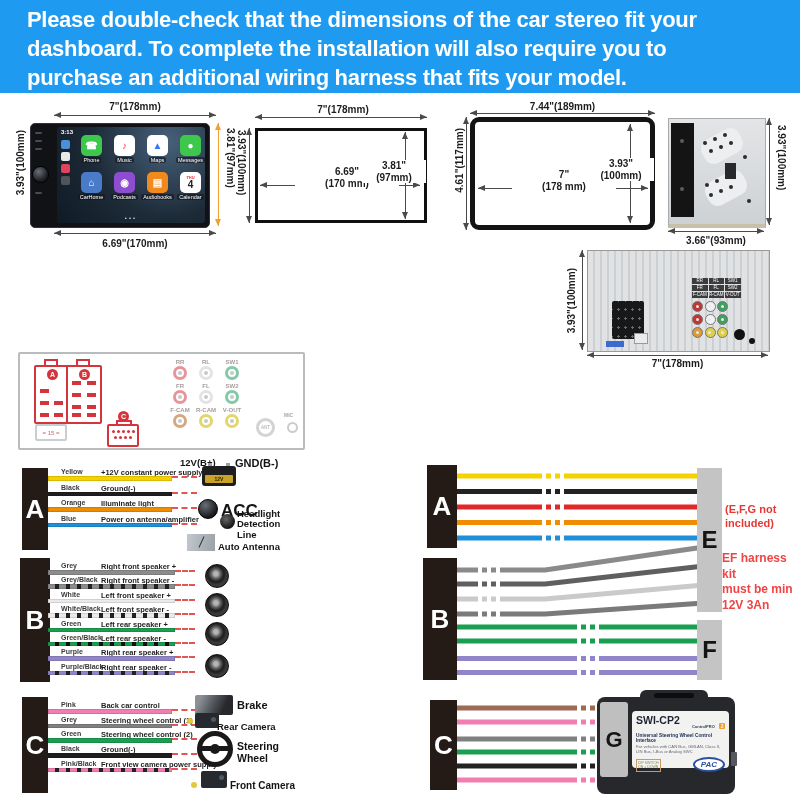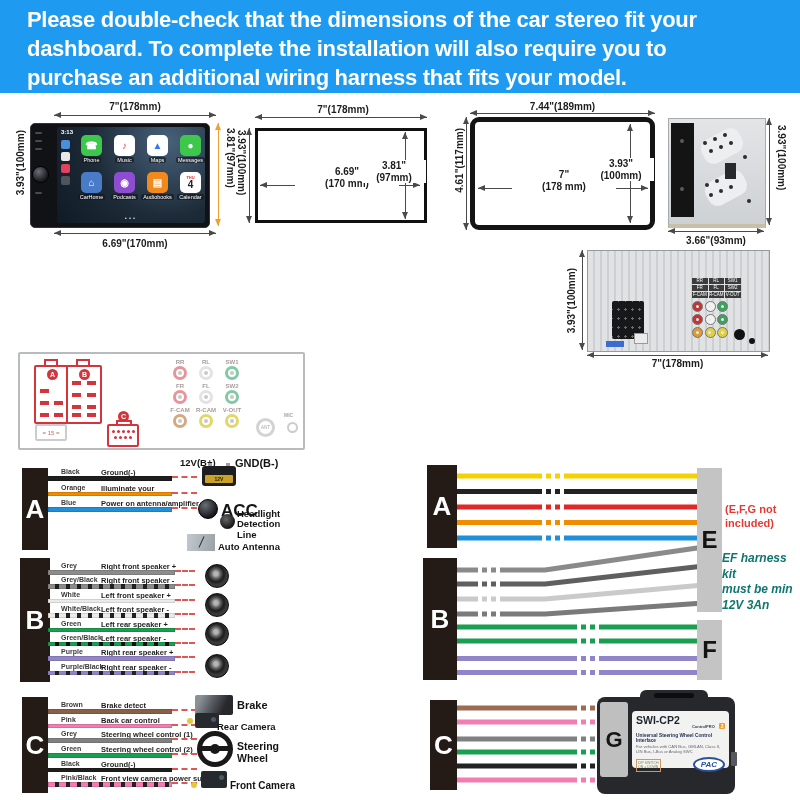--- a/index.html
+++ b/index.html
@@ -130,21 +130,21 @@
             background:linear-gradient(115deg,#8a9096 15%,#55595e 45%,#26282b 75%);}
   .cam{position:absolute;background:#26292d;border-radius:2px;}
   .cam::after{content:"";position:absolute;right:3px;top:4px;width:5px;height:5px;border-radius:50%;background:#4a5a66;}
   .rca{position:absolute;width:6px;height:6px;border-radius:50%;background:#e3c93c;}
   #steer{position:absolute;left:182px;top:276px;width:26px;height:26px;border-radius:50%;border:5px solid #191919;}
   #steer::before{content:"";position:absolute;left:8px;top:8px;width:10px;height:10px;border-radius:50%;background:#191919;}
   #steer::after{content:"";position:absolute;left:0;top:10px;width:26px;height:5px;background:#191919;}
   
   #hright{left:420px;top:455px;width:380px;height:345px;}
   #rnote{position:absolute;left:305px;top:48px;font-size:11px;font-weight:bold;color:#e53935;white-space:pre-line;line-height:1.25;}
-  #knote{position:absolute;left:302px;top:96px;font-size:12px;font-weight:bold;color:#0f766e;white-space:pre-line;line-height:1.3;font-style:italic;}
+  #knote{position:absolute;left:302px;top:96px;font-size:12px;font-weight:bold;color:#ef4444;white-space:pre-line;line-height:1.3;}
   #swibox{position:absolute;left:177px;top:242px;width:138px;height:97px;background:#26282b;border-radius:8px;}
   #swihandle{position:absolute;left:43px;top:-7px;width:68px;height:13px;background:#26282b;border-radius:6px;}
   #swihandle::after{content:"";position:absolute;left:14px;top:3px;width:40px;height:5px;border-radius:3px;background:#0d0d0f;}
   #gstrip{position:absolute;left:3px;top:5px;width:28px;height:75px;background:#bfbfbf;border-radius:3px;
           color:#141414;font-weight:bold;font-size:22px;display:flex;align-items:center;justify-content:center;}
   #swilabel{position:absolute;left:35px;top:14px;width:97px;height:57px;background:#f2f2f0;border-radius:4px;padding:3px 4px;box-sizing:border-box;}
   #swirow1{display:flex;justify-content:space-between;align-items:flex-start;}
   #swimodel{font-size:10.5px;font-weight:bold;color:#1b2430;}
   #swibrand{font-size:4px;color:#345;font-weight:bold;}
   #swibadge{display:inline-block;background:#f0a030;color:#fff;font-size:5px;font-weight:bold;padding:0 1.5px;border-radius:1px;}
@@ -403,32 +403,38 @@
     <div id="micc"></div>
   </div>
 
   <div id="hleft" class="abs">
     <span class="alab" style="left:165px;top:2px;font-size:9.5px;">12V(B+)</span>
     <span class="alab" style="left:220px;top:2px;font-size:11px;">GND(B-)</span>
 
     <div class="blk" style="left:7px;top:13px;width:26px;height:82px;">A</div>
     <div class="rows" id="rowsA" style="left:33px;top:13px;">
 
+        <div class="wrow">
+          <span class="wname">Yellow</span>
+          <span class="wfunc">+12V constant power supply</span>
+          <div class="wbar" style="background: rgb(244, 210, 0);"></div>
+          <div class="wdash"></div>
+        </div>
 
         <div class="wrow">
           <span class="wname">Black</span>
           <span class="wfunc">Ground(-)</span>
           <div class="wbar" style="background: rgb(30, 30, 30);"></div>
           <div class="wdash"></div>
         </div>
 
 
         <div class="wrow">
           <span class="wname">Orange</span>
-          <span class="wfunc">Illuminate your</span>
+          <span class="wfunc">Illuminate light</span>
           <div class="wbar" style="background: rgb(240, 140, 0);"></div>
           <div class="wdash"></div>
         </div>
 
         <div class="wrow">
           <span class="wname">Blue</span>
           <span class="wfunc">Power on antenna/amplifier</span>
           <div class="wbar" style="background: rgb(30, 143, 216);"></div>
           <div class="wdash"></div>
         </div>
@@ -507,26 +513,20 @@
         </div>
       </div>
     <div class="spk" style="top:109px;"></div>
     <div class="spk" style="top:138px;"></div>
     <div class="spk" style="top:167px;"></div>
     <div class="spk" style="top:199px;"></div>
 
     <div class="blk" style="left:7px;top:242px;width:26px;height:96px;">C</div>
     <div class="rows" id="rowsC" style="left:33px;top:246px;">
 
-        <div class="wrow">
-          <span class="wname">Brown</span>
-          <span class="wfunc">Brake detect</span>
-          <div class="wbar" style="background: rgb(138, 95, 71);"></div>
-          <div class="wdash"></div>
-        </div>
 
         <div class="wrow">
           <span class="wname">Pink</span>
           <span class="wfunc">Back car control</span>
           <div class="wbar" style="background: rgb(240, 126, 176);"></div>
           <div class="wdash"></div>
         </div>
 
         <div class="wrow">
           <span class="wname">Grey</span>

